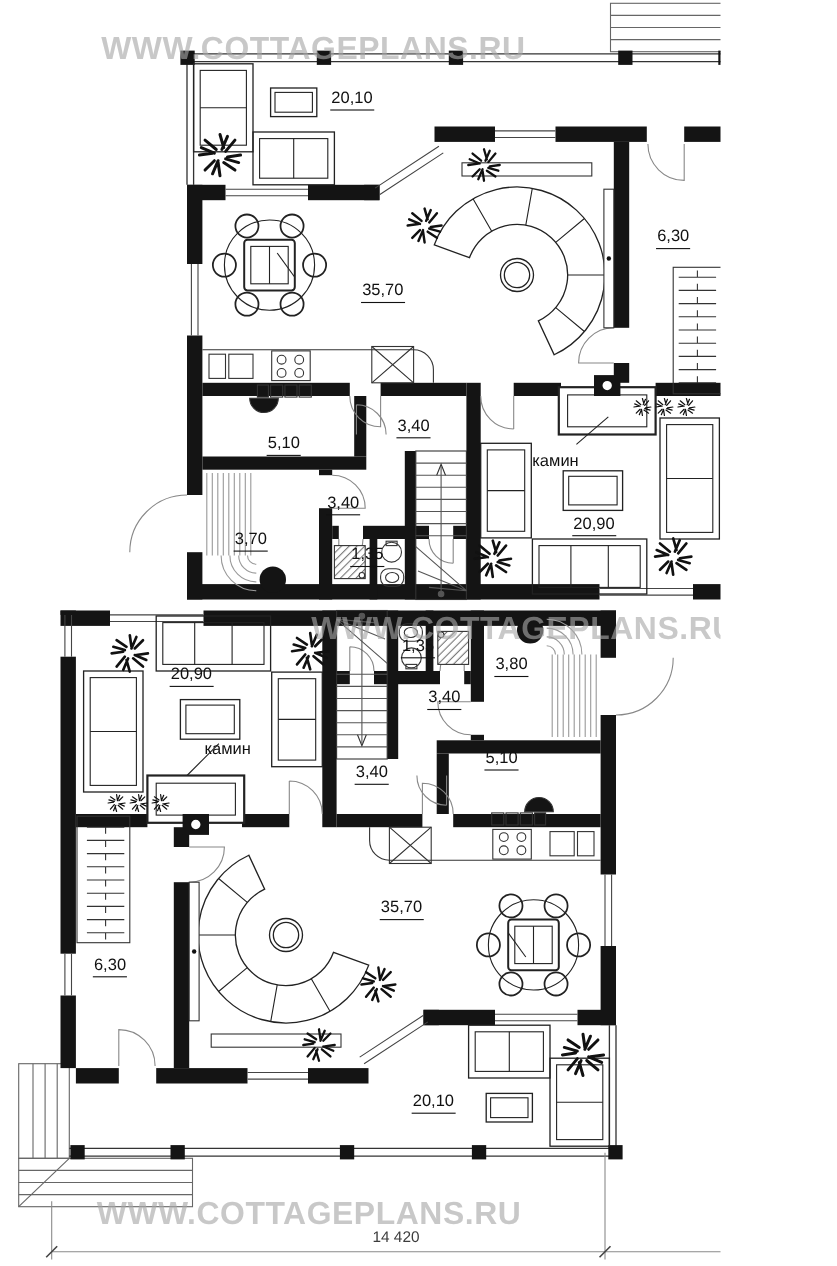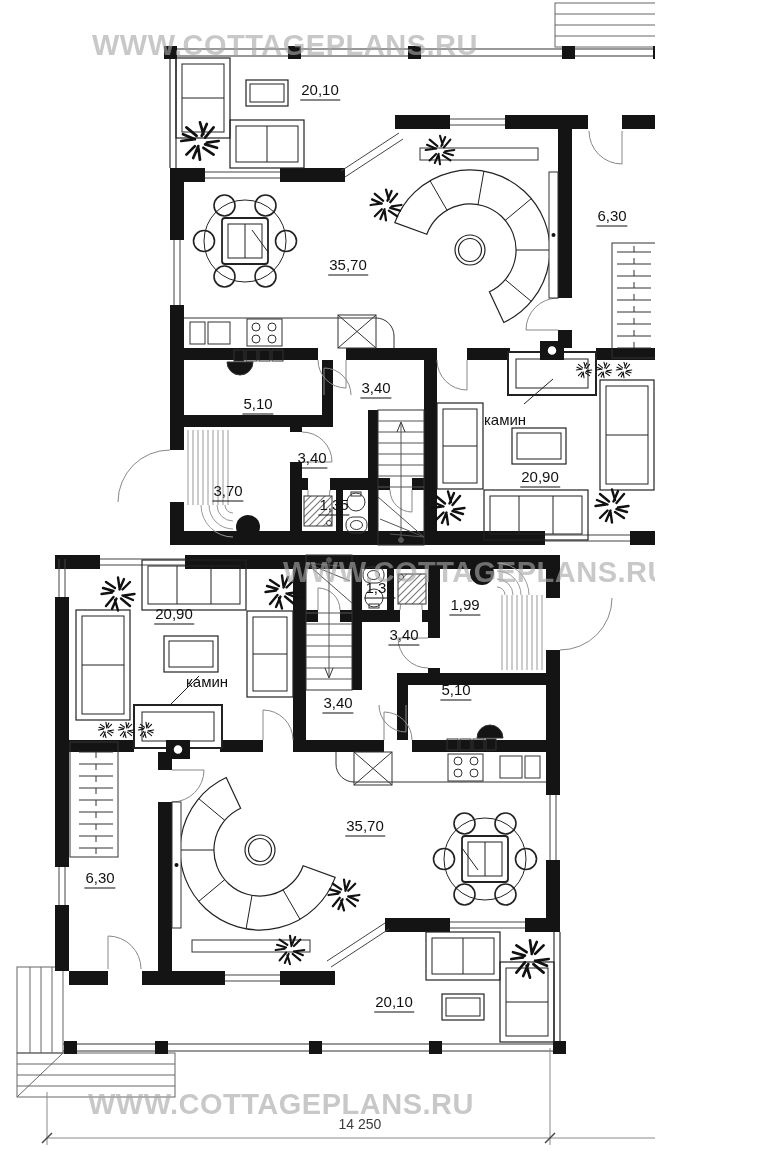--- a/index.html
+++ b/index.html
@@ -278,24 +278,24 @@
 <div class="rlabel" style="left:376px;top:387px;"><span class="u">3,40</span></div>
 <div class="rlabel" style="left:312px;top:457px;"><span class="u">3,40</span></div>
 <div class="rlabel" style="left:228px;top:490px;"><span class="u">3,70</span></div>
 <div class="rlabel" style="left:334px;top:504px;"><span class="u">1,35</span></div>
 <div class="rlabel" style="left:540px;top:476px;"><span class="u">20,90</span></div>
 <div class="fire" style="left:505px;top:407px;">камин</div>
 
 <div class="rlabel" style="left:174px;top:613px;"><span class="u">20,90</span></div>
 <div class="fire" style="left:207px;top:669px;">камин</div>
 <div class="rlabel" style="left:380px;top:587px;"><span class="u">1,35</span></div>
-<div class="rlabel" style="left:465px;top:604px;"><span class="u">1,99</span></div>
+<div class="rlabel" style="left:465px;top:604px;"><span class="u">3,80</span></div>
 <div class="rlabel" style="left:404px;top:634px;"><span class="u">3,40</span></div>
 <div class="rlabel" style="left:338px;top:702px;"><span class="u">3,40</span></div>
 <div class="rlabel" style="left:456px;top:689px;"><span class="u">5,10</span></div>
 <div class="rlabel" style="left:100px;top:877px;"><span class="u">6,30</span></div>
 <div class="rlabel" style="left:365px;top:825px;"><span class="u">35,70</span></div>
 <div class="rlabel" style="left:394px;top:1001px;"><span class="u">20,10</span></div>
 
 <div class="dim vert" style="left:727px;top:555px;">22 835</div>
-<div class="dim" style="left:360px;top:1124px;">14 250</div>
+<div class="dim" style="left:360px;top:1124px;">14 420</div>
 
 </div>
 
 </body></html>

